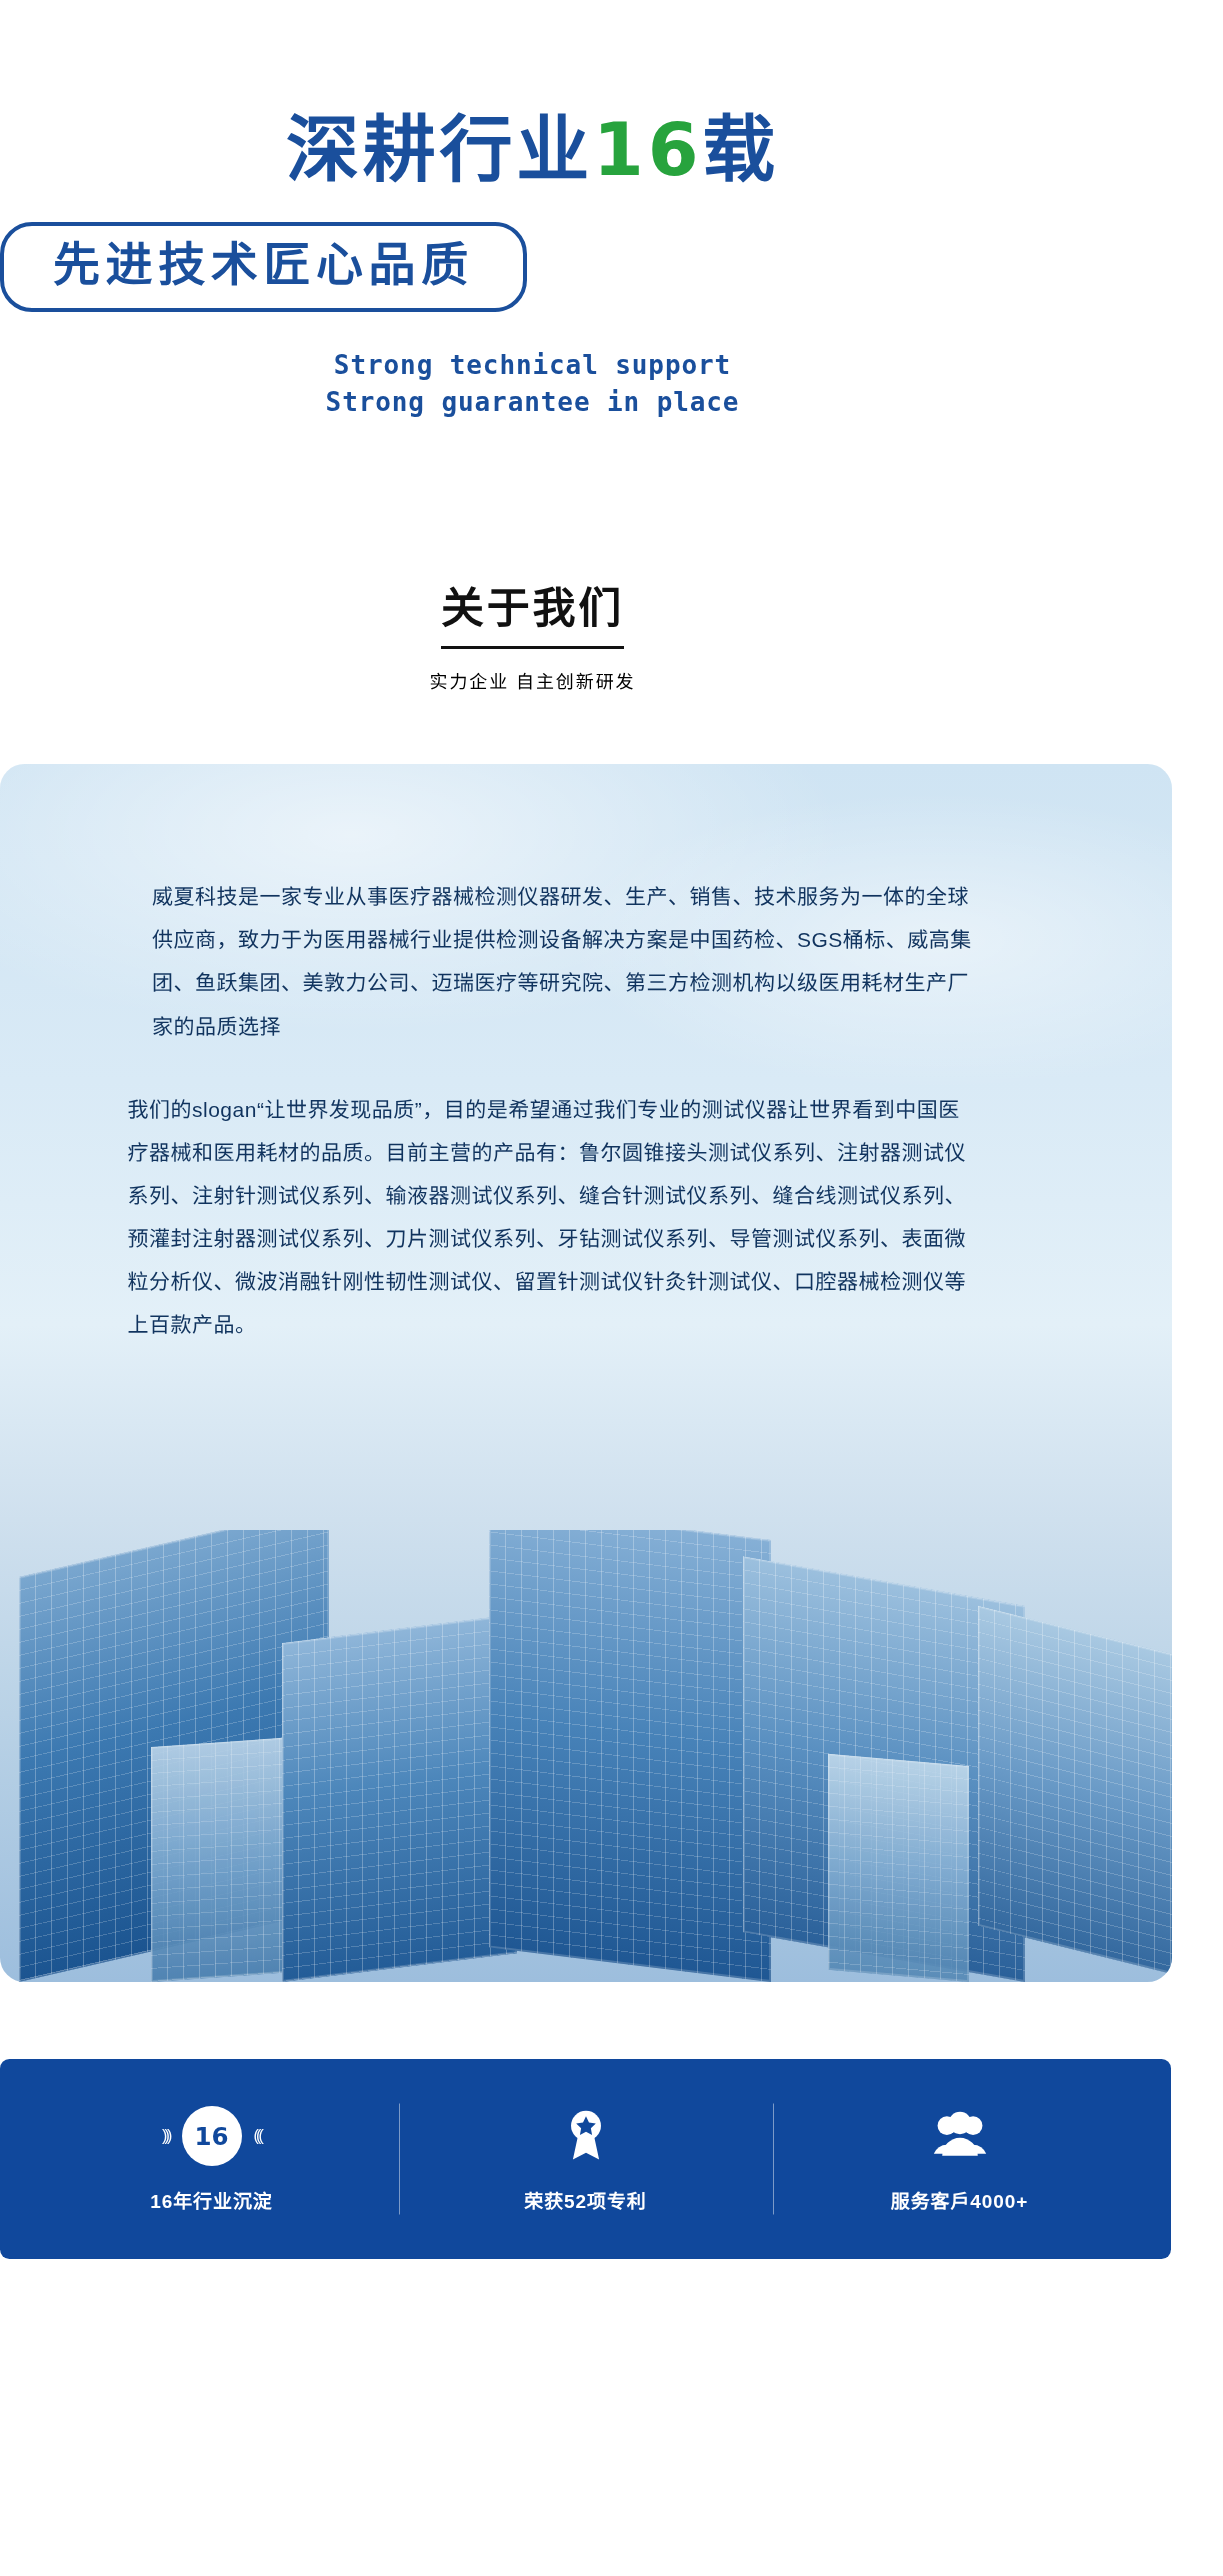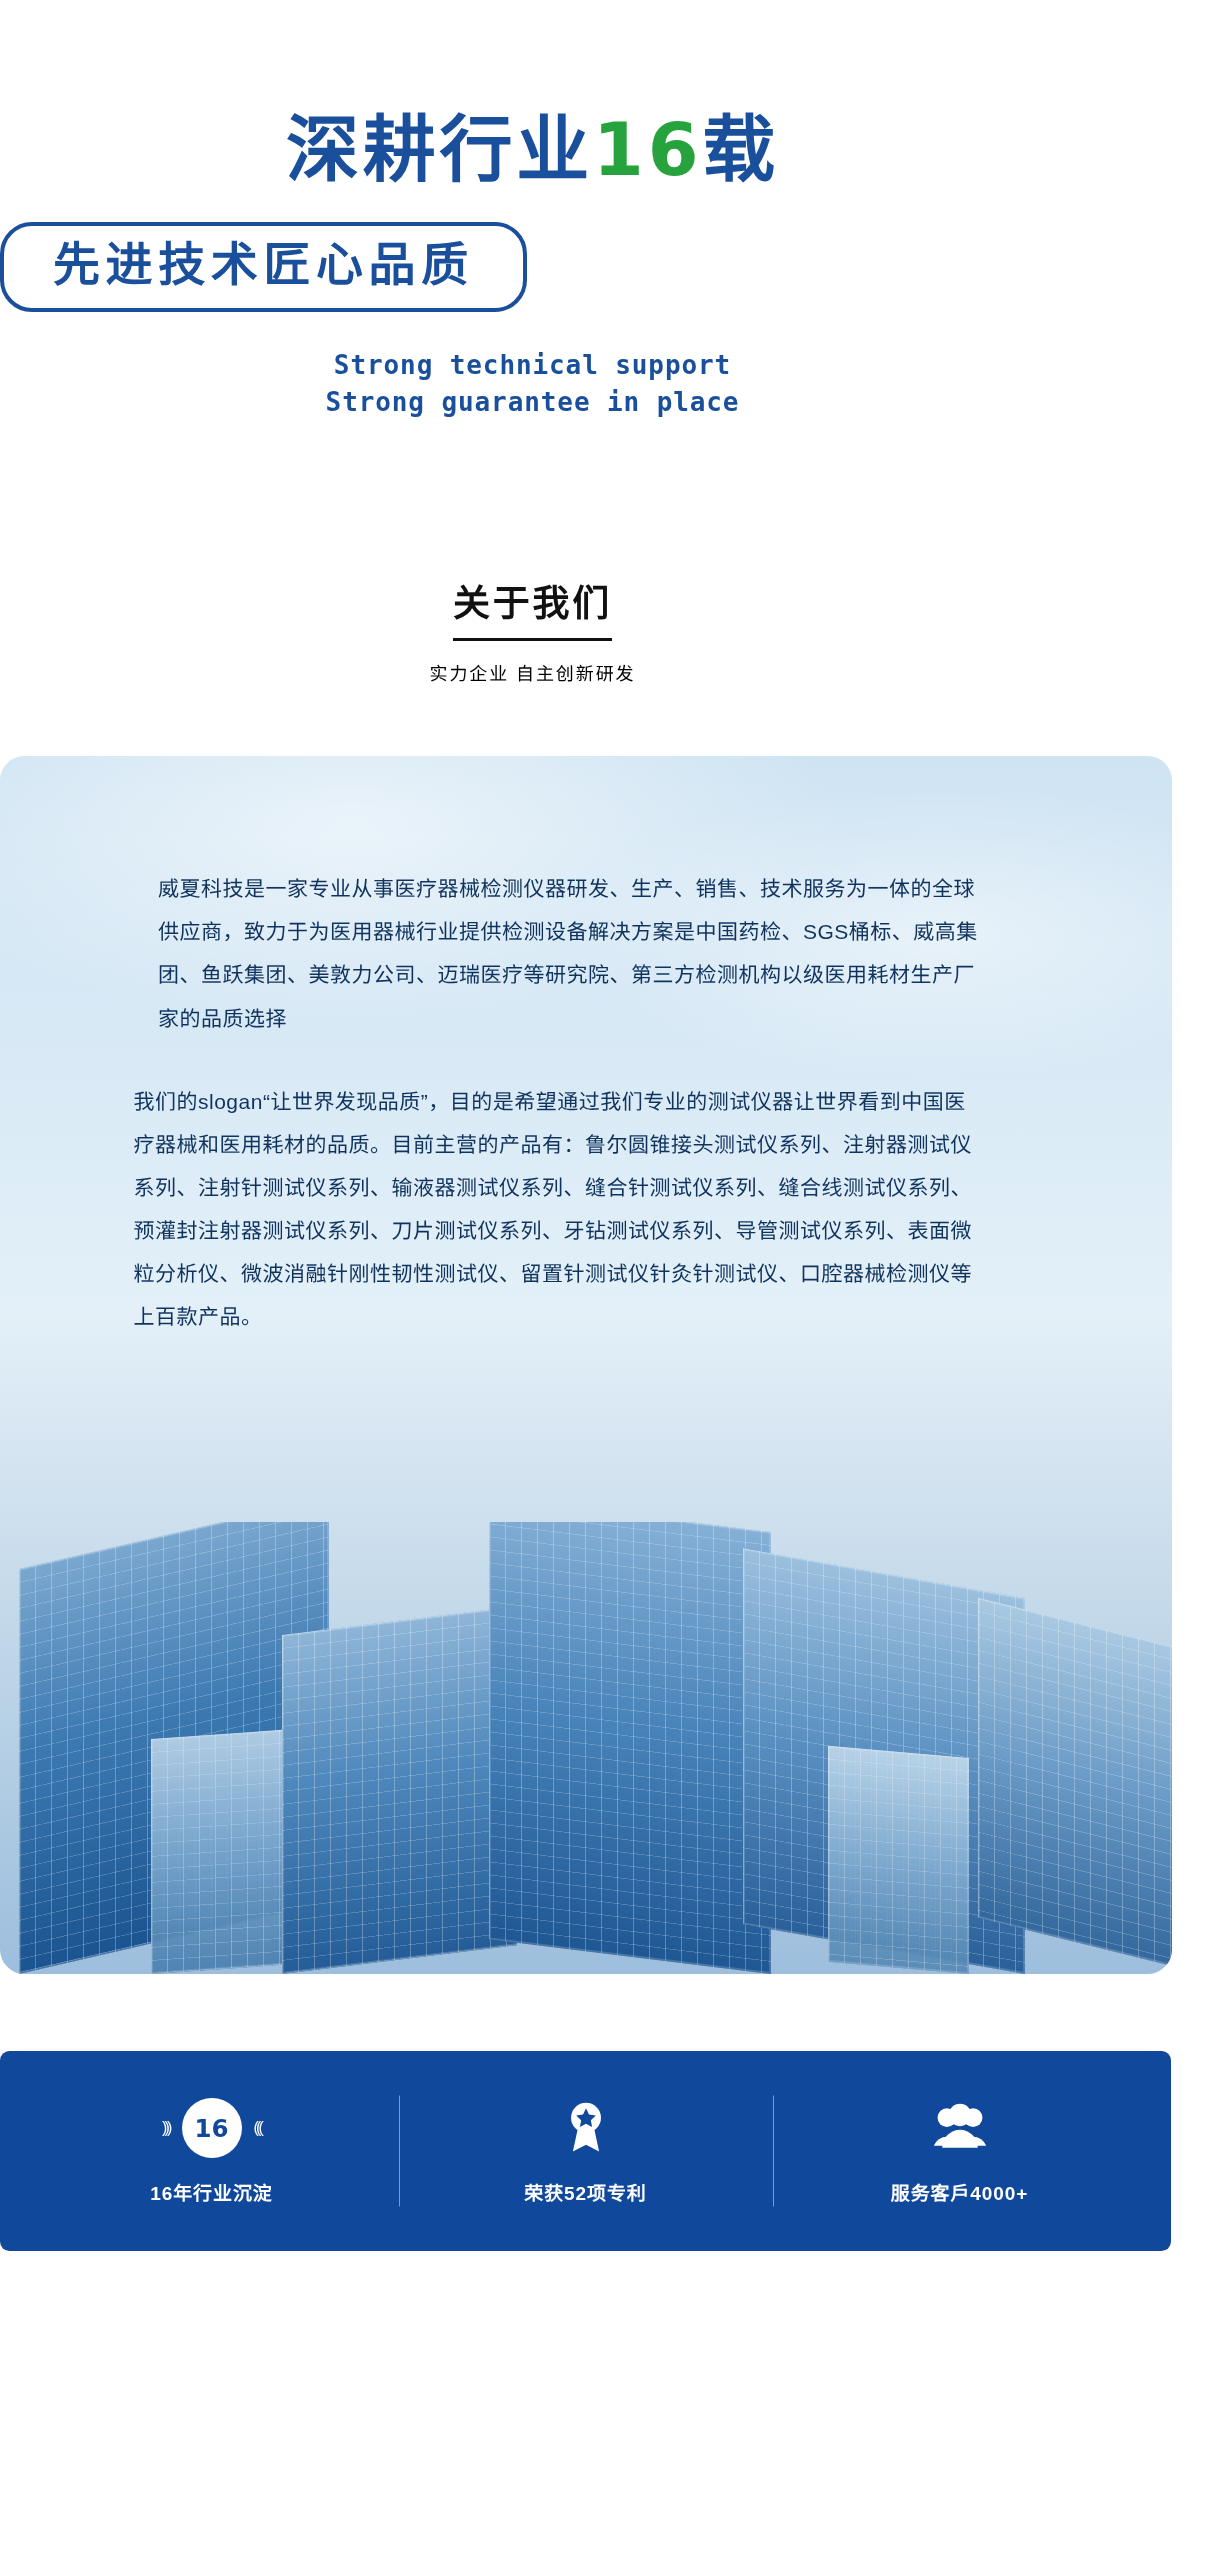--- a/index.html
+++ b/index.html
@@ -70,21 +70,21 @@
     letter-spacing: 0.9px;
   }
 
   
   .section {
     margin-top: 151px;
     text-align: center;
   }
   .section-title {
     display: inline-block;
-    font-size: 37px;
+    font-size: 43px;
     font-weight: bold;
     color: #111111;
     letter-spacing: 2.8px;
     padding-bottom: 11.3px;
     border-bottom: 3.8px solid #111111;
     text-align: right;
   }
   .section-sub {
     margin-top: 18px;
     font-size: 18px;
@@ -107,21 +107,21 @@
   .card .sky-glow {
     position: absolute;
     left: 0; top: 0; right: 0; height: 58%;
     background:
       radial-gradient(ellipse 60% 40% at 30% 10%, rgba(255,255,255,0.55), rgba(255,255,255,0) 70%),
       radial-gradient(ellipse 45% 30% at 80% 25%, rgba(255,255,255,0.45), rgba(255,255,255,0) 70%);
   }
 
   .card-text {
     position: absolute;
-    left: 158px;
+    left: 152px;
     top: 111px;
     width: 828px;
     color: #10335e;
     font-size: 21px;
     line-height: 2.05;
     letter-spacing: 0.5px;
     z-index: 5;
   }
   .card-text p { margin: 0; }
   .card-text p + p { margin-top: 40px; }

